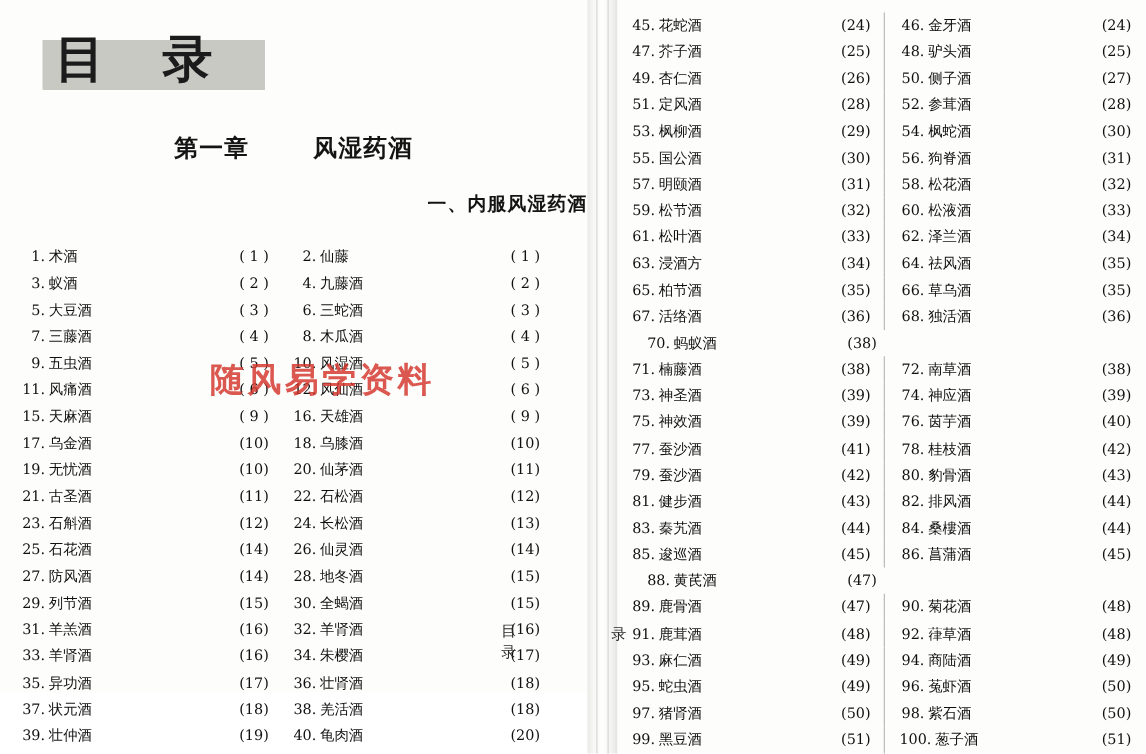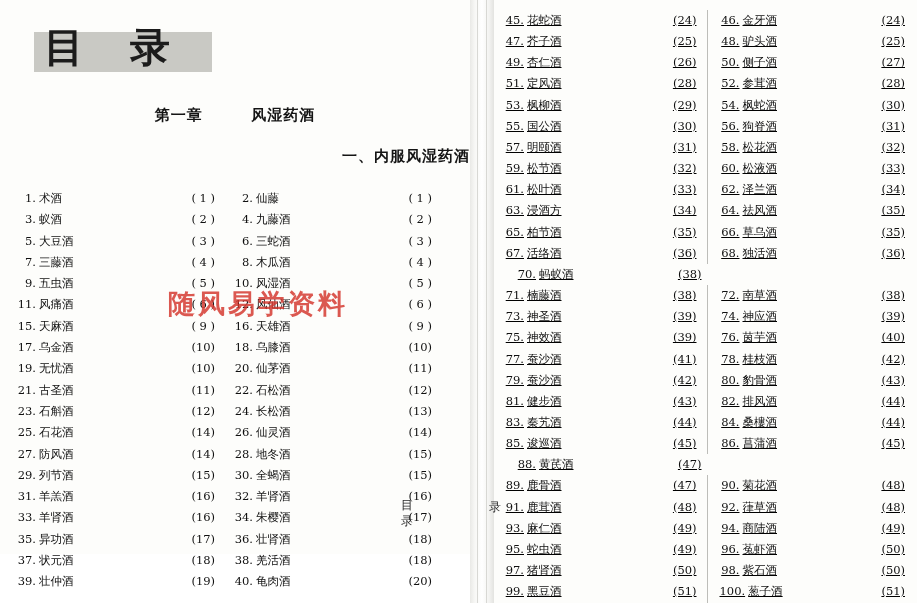--- a/index.html
+++ b/index.html
@@ -49,21 +49,21 @@
     font-family: "DejaVu Serif", "Liberation Serif", serif;
     font-size: 40px;
     font-weight: bold;
     letter-spacing: 16px;
     color: #1b1b1b;
   }
   .chapter-line {
     margin: 30px 0 0 0;
     text-align: center;
     font-family: "DejaVu Serif", "Liberation Serif", serif;
-    font-size: 15px;
+    font-size: 19px;
     font-weight: bold;
     color: #141414;
     letter-spacing: 1px;
   }
   .chapter-line .gap {
     display: inline-block;
     width: 36px;
   }
   .section-line {
     margin: 22px 0 0 0;
@@ -124,21 +124,20 @@
   .gutter-line.b { left: 16px; }
 
   
   .right-page {
     flex: 1;
     height: 603px;
     position: relative;
     background: #fdfdfb;
     padding: 10px 6px 0 10px;
     box-sizing: border-box;
-    text-decoration: underline;
   }
   .right-page .toc {
     margin-top: 0;
     padding: 0;
   }
   .right-page .toc-row { line-height: 21.15px; }
   .right-page .toc-cell { width: 50%; }
   .right-page .toc-cell.first {
     border-right: 1px solid #bdbdb9;
     padding-right: 4px;

